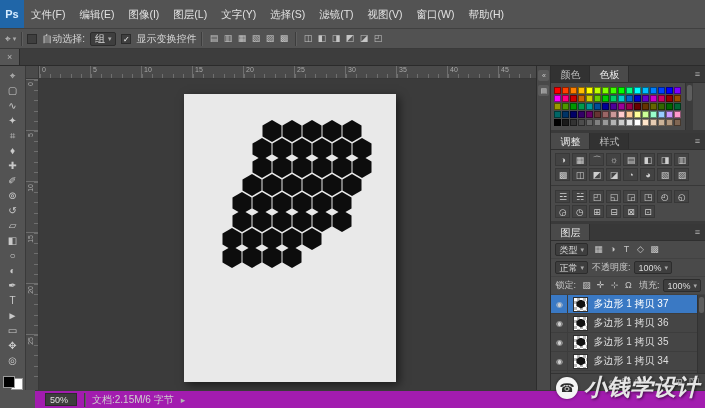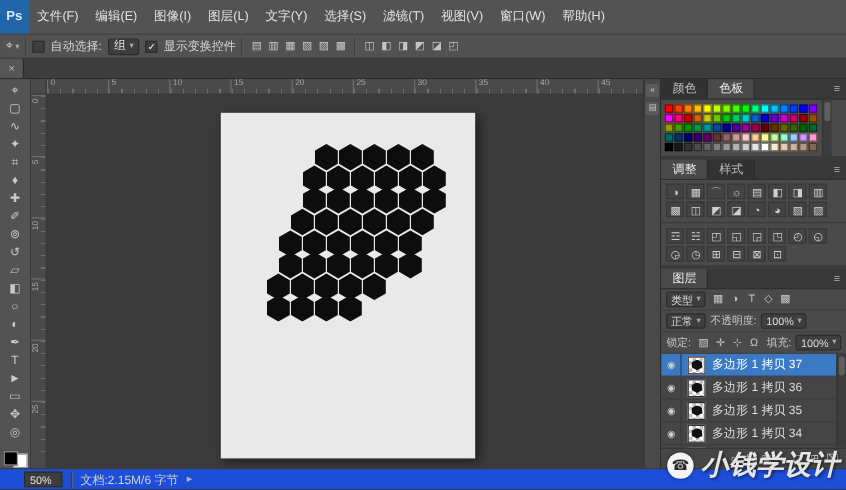--- a/index.html
+++ b/index.html
@@ -90,21 +90,21 @@
      background-image:linear-gradient(45deg,#b9b9b9 25%,transparent 25%,transparent 75%,#b9b9b9 75%),
                       linear-gradient(45deg,#b9b9b9 25%,transparent 25%,transparent 75%,#b9b9b9 75%);
      background-size:6px 6px;background-position:0 0,3px 3px;}
   .hexmini{position:absolute;inset:2px;background:#111;clip-path:polygon(50% 0,100% 27%,100% 73%,50% 100%,0 73%,0 27%);}
   .lname{font-size:10px;color:#dedede;white-space:nowrap;}
   .layer-row.sel .lname{color:#fff;}
   #layers-bottom{flex:0 0 17px;background:#464646;border-top:1px solid #333;display:flex;align-items:center;justify-content:flex-end;gap:6px;padding:0 6px;}
   .bicon{color:#bfbfbf;font-size:9px;font-style:normal;}
 
   
-  .statusbar{flex:0 0 18px;background:#1d4ed8;border-top:1px solid #3a3a3a;display:flex;align-items:center;gap:7px;padding:0 20px;font-size:10px;color:#cfcfcf;}
+  .statusbar{flex:0 0 18px;background:#a21caf;border-top:1px solid #3a3a3a;display:flex;align-items:center;gap:7px;padding:0 10px;font-size:10px;color:#cfcfcf;margin-left:35px;}
   .zoom-box{background:#3d3d3d;border:1px solid #2c2c2c;padding:0 4px;height:13px;line-height:12px;font-size:9px;color:#e0e0e0;min-width:32px;}
   .sb-arrow{color:#b5b5b5;font-size:9px;}
 
   
   #watermark{position:absolute;right:6px;bottom:5px;display:flex;align-items:center;gap:6px;z-index:50;pointer-events:none;}
   .wm-icon{width:22px;height:22px;border-radius:50%;background:#f4f4f4;color:#2b2b2b;font-size:12px;line-height:22px;text-align:center;box-shadow:0 0 3px rgba(0,0,0,.5);}
   .wm-text{font-size:23px;font-weight:bold;font-style:italic;color:#e5e5e5;text-shadow:1px 1px 3px rgba(0,0,0,.65);font-family:"Liberation Serif","DejaVu Serif",serif;}
 </style>
 </head>
 <body>

